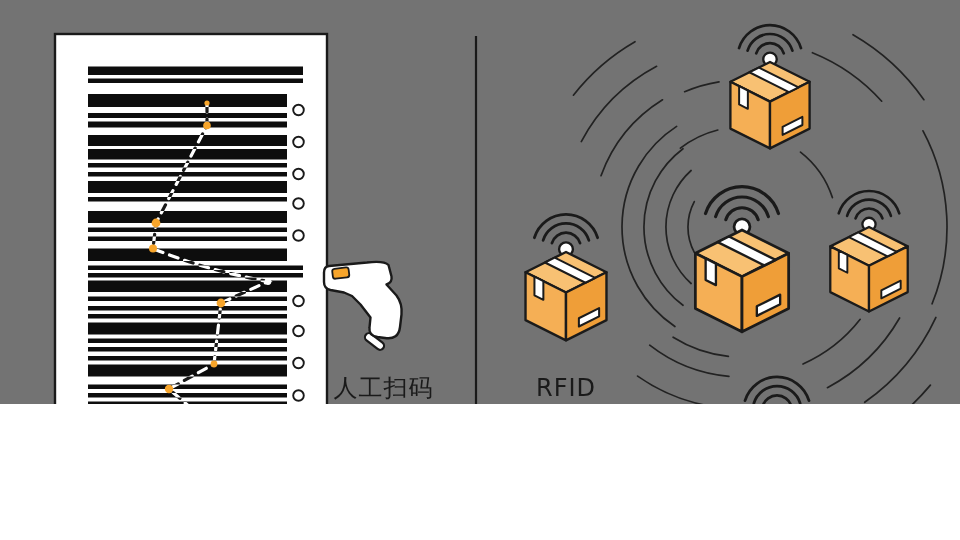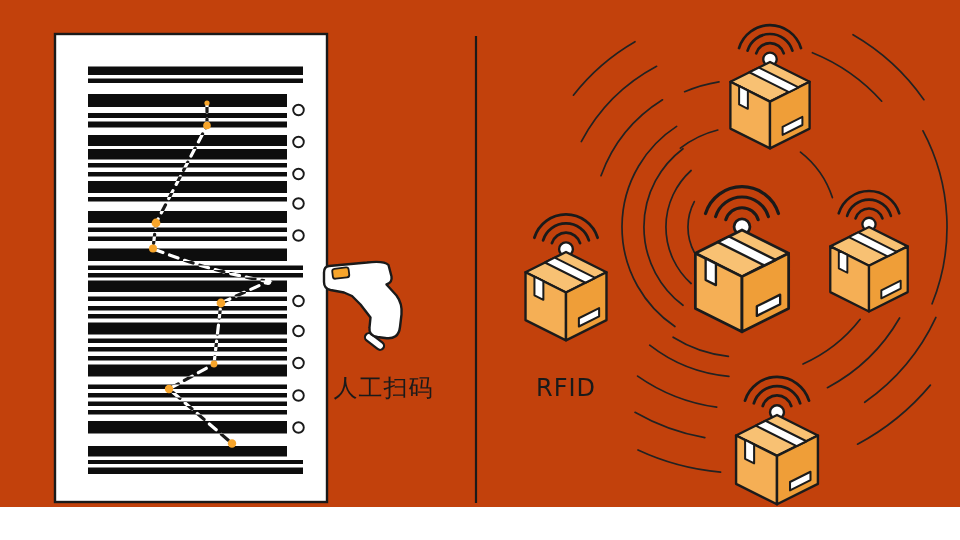--- a/index.html
+++ b/index.html
@@ -1,16 +1,16 @@
 <!DOCTYPE html>
 <html><head>
 <meta charset="utf-8">
 <style>
   html,body{margin:0;padding:0;background:#ffffff;}
-  #stage{position:relative;width:960px;height:507px;background:#c2410c;overflow:hidden;
+  #stage{position:relative;width:960px;height:404px;background:#737373;overflow:hidden;
          font-family:"DejaVu Sans","Liberation Sans",sans-serif;}
   svg{display:block}
   text{font-family:"DejaVu Sans","Liberation Sans",sans-serif;}
   .diagram-label{font-size:24px;fill:#1a1a1a;font-weight:500;letter-spacing:1px;}
 </style>
 </head>
 <body>
 
 <div id="stage">
 <svg id="scene" width="960" height="540" viewBox="0 0 960 540" xmlns="http://www.w3.org/2000/svg">

